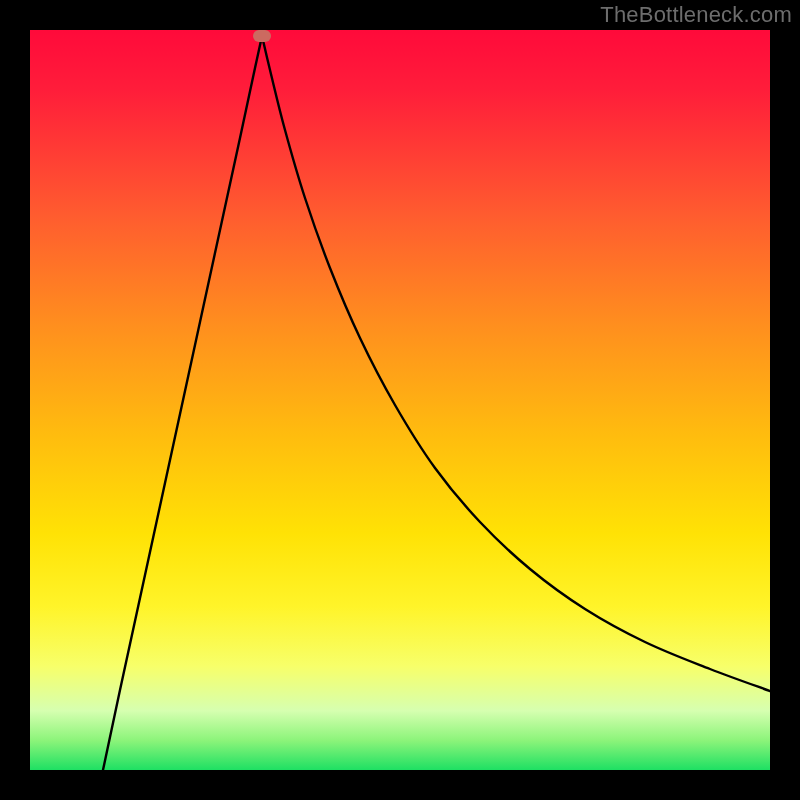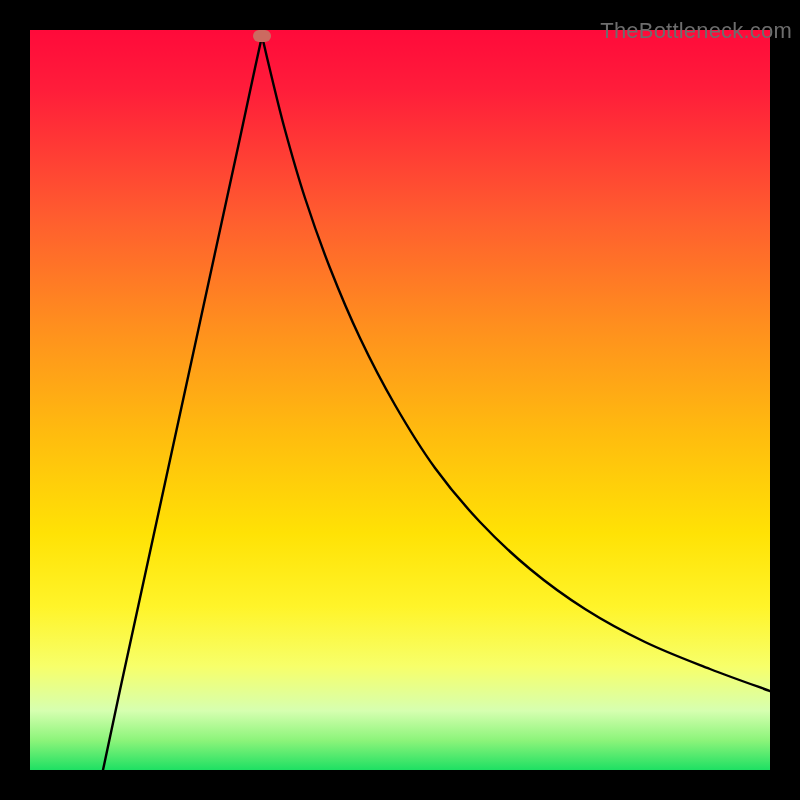--- a/index.html
+++ b/index.html
@@ -26,21 +26,21 @@
       #ffe205 68%,
       #fff42a 78%,
       #f7ff6a 86%,
       #d6ffb0 92%,
       #8cf47a 96%,
       #1ee063 100%
     );
   }
   .watermark {
     position: absolute;
-    top: 18px;
+    top: 2px;
     right: 8px;
     color: #6d6d6d;
     font-size: 22px;
     letter-spacing: 0.2px;
     user-select: none;
   }
   svg.curve {
     position: absolute;
     left: 0;
     top: 0;

